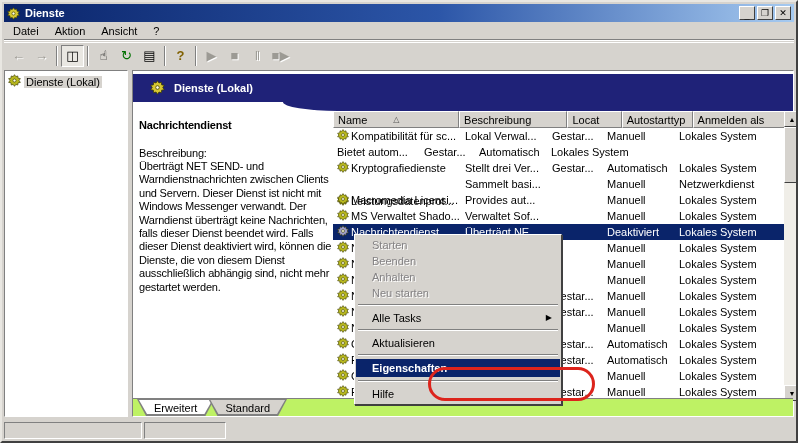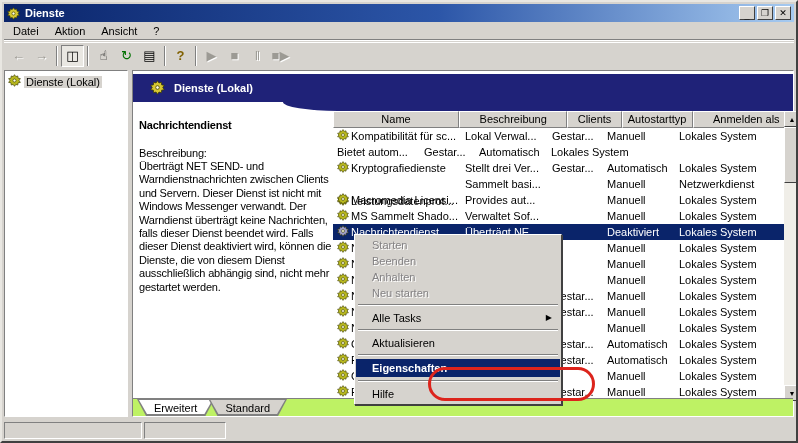--- a/index.html
+++ b/index.html
@@ -51,21 +51,21 @@
 
   .descpane { position:absolute; left:6px; top:48px; width:196px; letter-spacing:-0.2px; }
   .descpane .svcname { font-weight:bold; margin-bottom:16px; }
   .descpane .dlabel { margin-bottom:1px; }
   .descpane .dtext { line-height:13.4px; }
 
   
   .list { position:absolute; left:200px; top:40px; width:467px; height:290px; background:#fff; }
   .lheader { display:flex; height:17px; }
   .hcell { background:#D6D3CE; border:1px solid; border-color:#fff #808080 #808080 #fff;
-           padding:1px 4px; display:flex; align-items:center; overflow:hidden; white-space:nowrap;flex-direction:column; }
+           padding:1px 4px; display:flex; align-items:center; overflow:hidden; white-space:nowrap; }
   .hcell .sort { margin-left:26px; font-size:8px; color:#555; }
   .lrow { display:flex; height:16px; align-items:center; white-space:nowrap; }
   .lcell { padding:0 4px; overflow:hidden; height:16px; display:flex; align-items:center; }
   .lrow.sel { background:#0A246A; color:#fff; }
   .namecell { gap:2px; }
   .scrollbar { position:absolute; right:0; top:0; width:16px; height:290px; background:#F0EEE8; }
   .sbtn { position:absolute; left:0; width:16px; height:16px; background:#D6D3CE;
           border:1px solid; border-color:#fff #404040 #404040 #fff; font-size:7px; color:#000;
           display:flex; align-items:center; justify-content:center; }
   .sbtn.up { top:0; } .sbtn.down { bottom:0; }
@@ -207,21 +207,21 @@
       <div class="list">
         <div class="lheader" id="lheader">
             <div class="hcell" style="width: 128px;">
               <span>Name</span>
               <span class="sort">△</span>
             </div>
             <div class="hcell" style="width: 110px;">
               <span>Beschreibung</span>
             </div>
             <div class="hcell" style="width: 55px;">
-              <span>Clients</span>
+              <span>Locat</span>
             </div>
             <div class="hcell" style="width: 72px;">
               <span>Autostarttyp</span>
             </div>
             <div class="hcell" style="width: 109px;">
               <span>Anmelden als</span>
             </div>
           </div>
         <div id="lrows">
             <div class="lrow">
@@ -321,21 +321,21 @@
               <div class="lcell" style="width: 109px;">
                 <span>Lokales System</span>
               </div>
             </div>
             <div class="lrow">
               <div class="lcell namecell" style="width: 128px;">
                 <span class="gear"><svg viewBox="0 0 20 20" width="12" height="12">
                     <path d="M10 1 L12 4 L15 3 L15.5 6.5 L19 7 L17 10 L19 13 L15.5 13.5 L15 17 L12 16 L10 19 L8 16 L5 17 L4.5 13.5 L1 13 L3 10 L1 7 L4.5 6.5 L5 3 L8 4 Z" fill="#B8B81E" stroke="#3A3A00" stroke-width="1"></path>
                     <circle cx="10" cy="10" r="2.4" fill="#FFFFE0" stroke="#3A3A00"></circle>
                   </svg></span>
-                <span>MS Sammelt Shado...</span>
+                <span>MS Verwaltet Shado...</span>
               </div>
               <div class="lcell" style="width: 87px;">
                 <span>Verwaltet Sof...</span>
               </div>
               <div class="lcell" style="width: 55px;">
                 <span></span>
               </div>
               <div class="lcell" style="width: 72px;">
                 <span>Manuell</span>
               </div>

